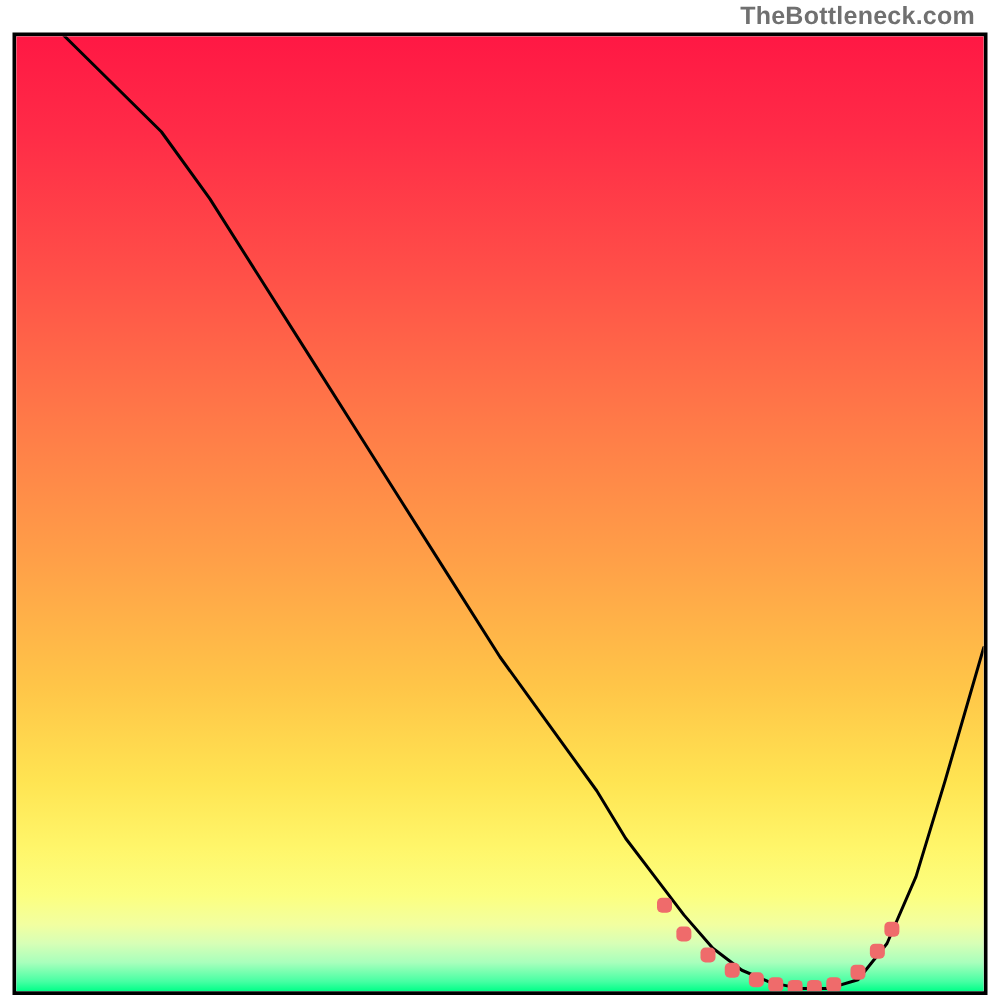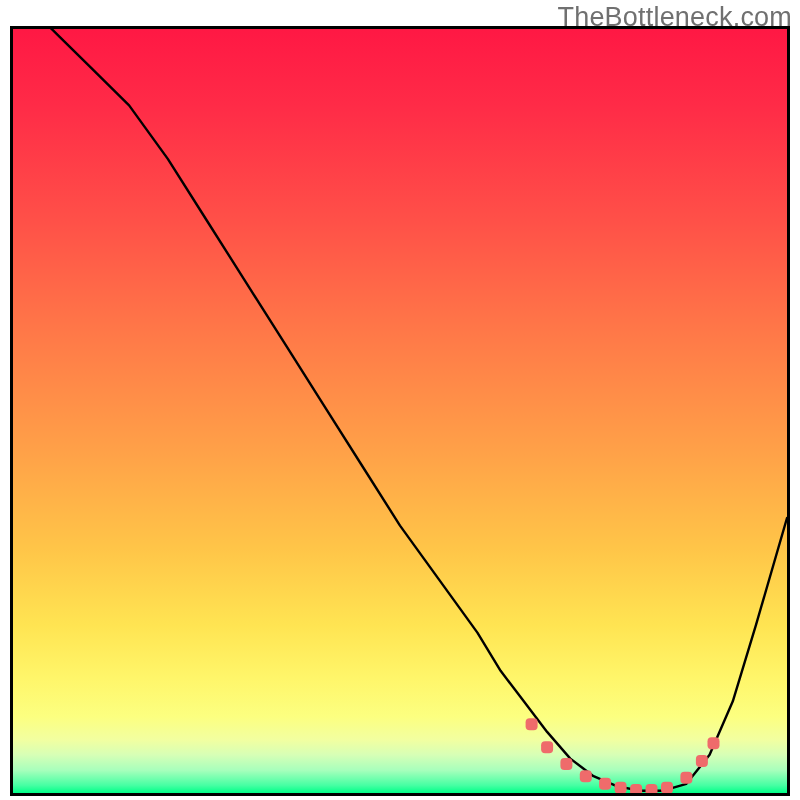--- a/index.html
+++ b/index.html
@@ -13,23 +13,23 @@
   }
   .outer {
     position: relative;
     width: 800px;
     height: 800px;
     box-sizing: border-box;
   }
   .watermark {
     position: absolute;
     top: 2px;
-    right: 8px;
-    font-size: 27px;
-    font-weight: 400;
+    right: 20px;
+    font-size: 20px;
+    font-weight: 700;
     color: #707070;
     letter-spacing: 0.2px;
     z-index: 10;
   }
   .plot-frame {
     position: absolute;
     left: 10px;
     top: 26px;
     width: 780px;
     height: 770px;

